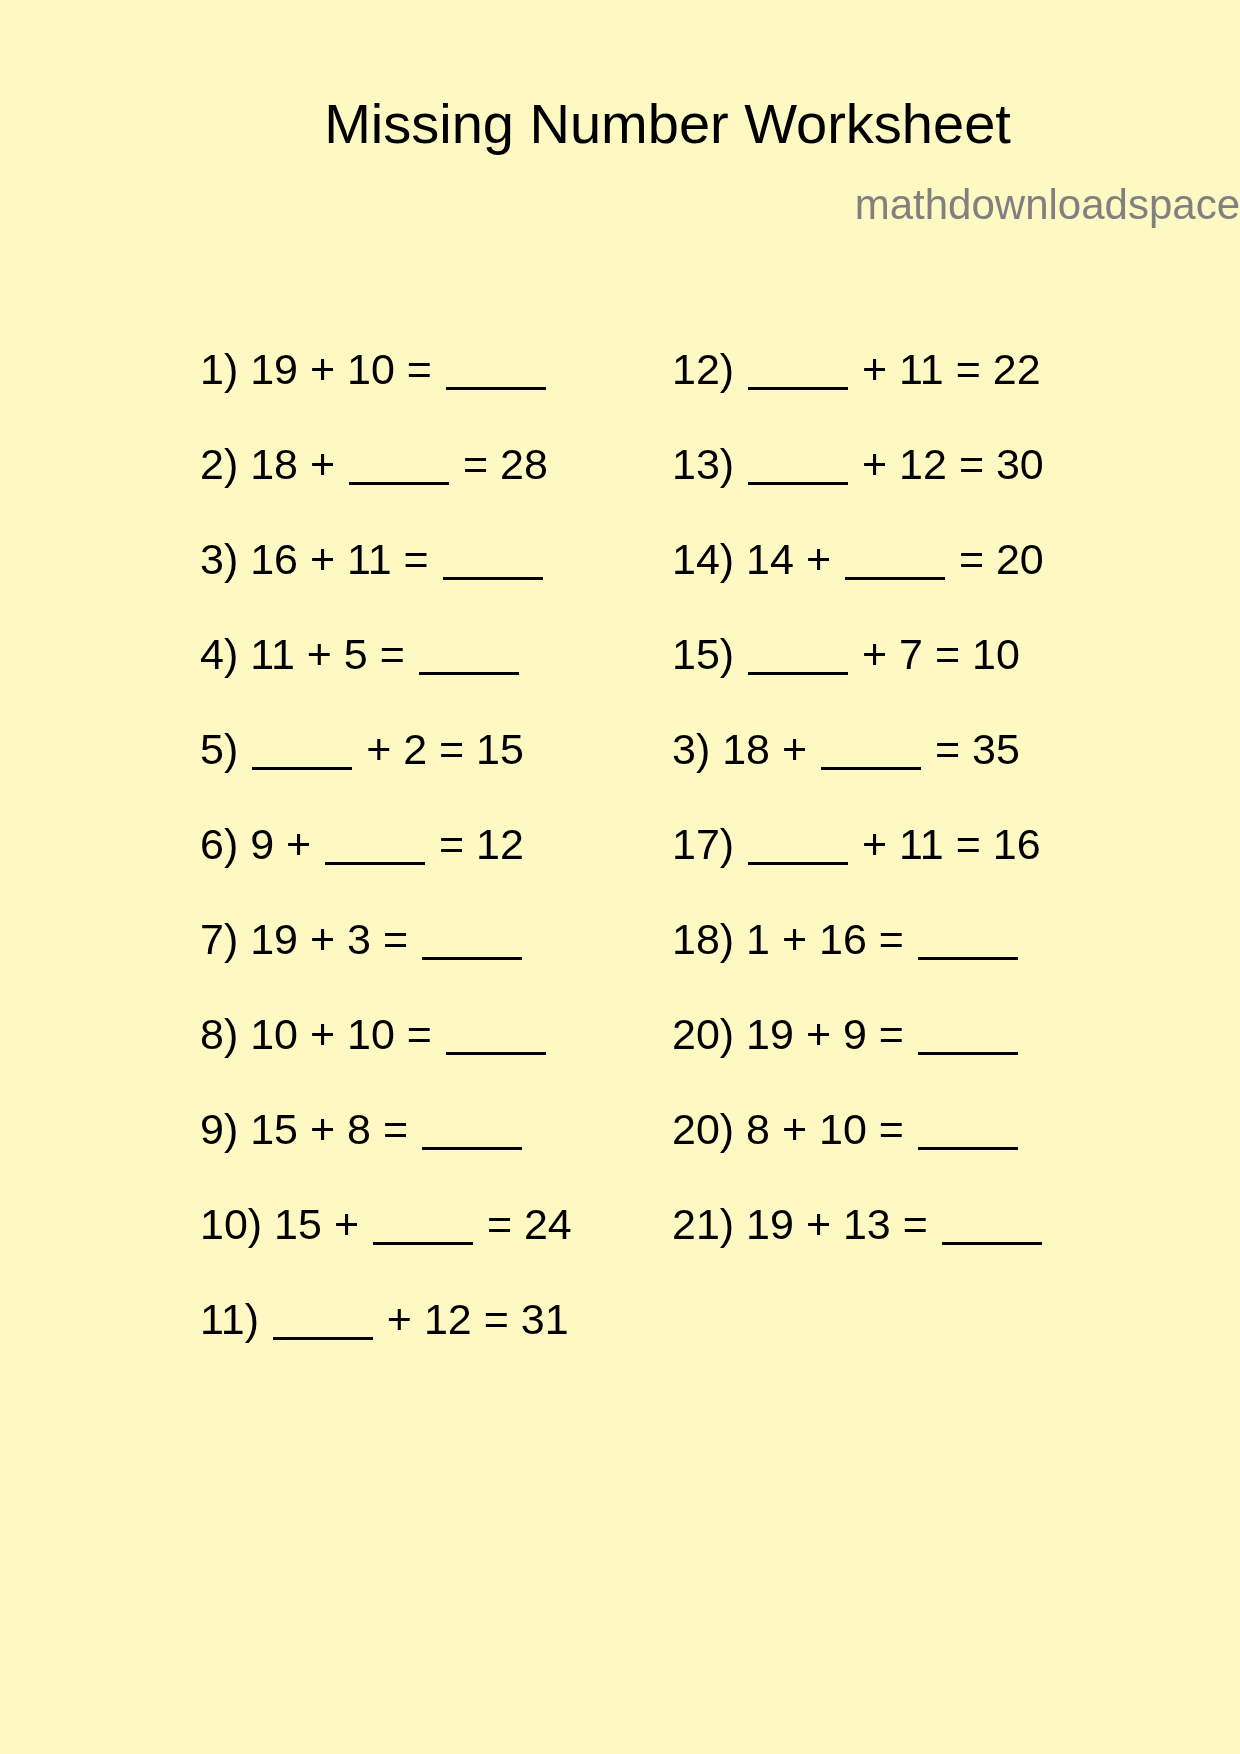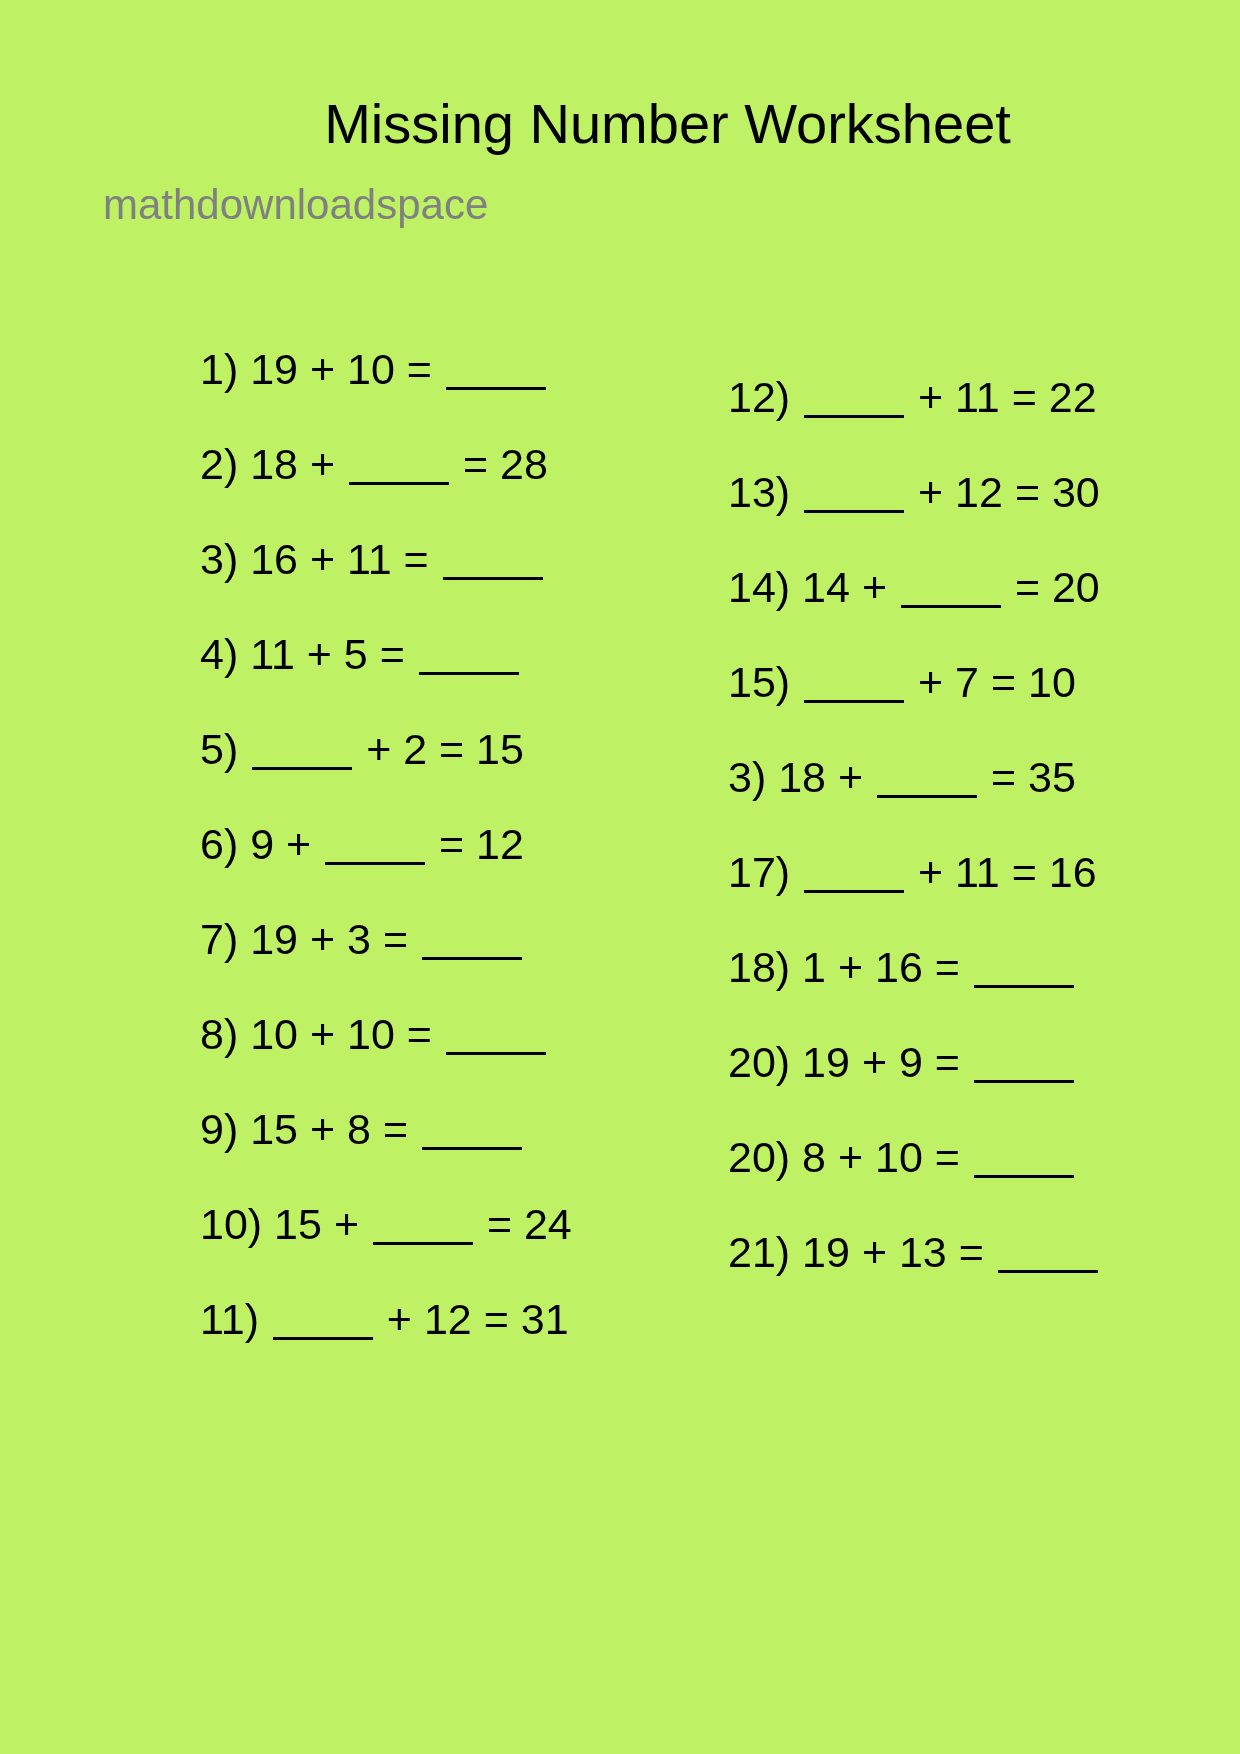--- a/index.html
+++ b/index.html
@@ -13,54 +13,54 @@
     position: relative;
     overflow: hidden;
     font-family: "Liberation Sans", sans-serif;
     color: #000000;
   }
   .page {
     position: absolute;
     left: 0; top: 0;
     width: 1240px;
     height: 1754px;
-    background: #bef264;
+    background: #fef9c3;
   }
   .title {
     position: absolute;
     top: 96px;
     left: 0;
     width: 1240px;
     text-align: center;
     padding-left: 95px;
     box-sizing: border-box;
     font-size: 56px;
     line-height: 1;
     letter-spacing: 0px;
     white-space: nowrap;
   }
   .subtitle {
     position: absolute;
     top: 184px;
     left: 0;
     width: 1240px;
-    text-align: left;
+    text-align: right;
     padding-left: 103px;
     box-sizing: border-box;
     font-size: 42px;
     line-height: 1;
     color: #808080;
     white-space: nowrap;
   }
   .col {
     position: absolute;
     top: 348px;
   }
   .col.left { left: 200px; }
-  .col.right { left: 728px; margin-top: 28px; }
+  .col.right { left: 672px; }
   .problem {
     height: 95px;
     font-size: 43px;
     line-height: 1;
     white-space: pre;
     display: flex;
     align-items: baseline;
   }
   .problem span { display: inline-block; }
   .blank {

